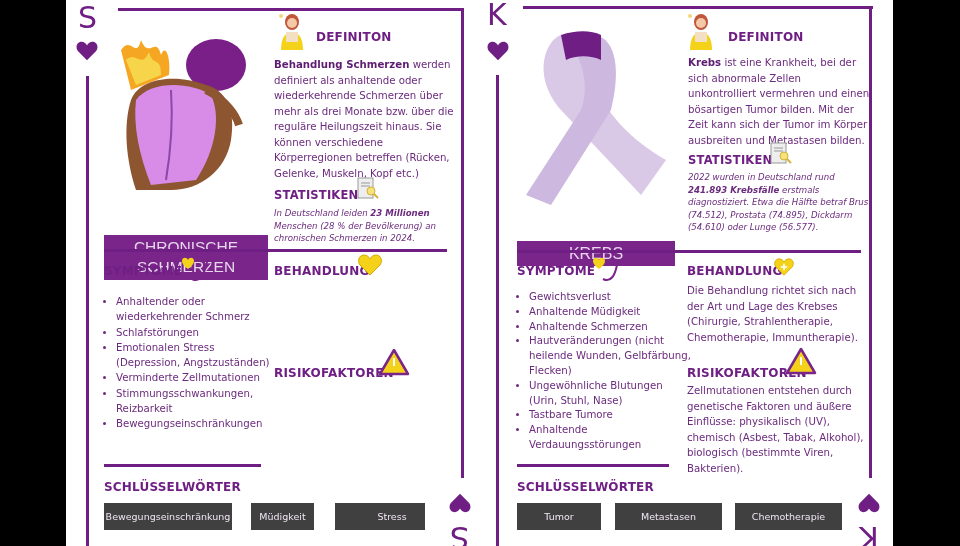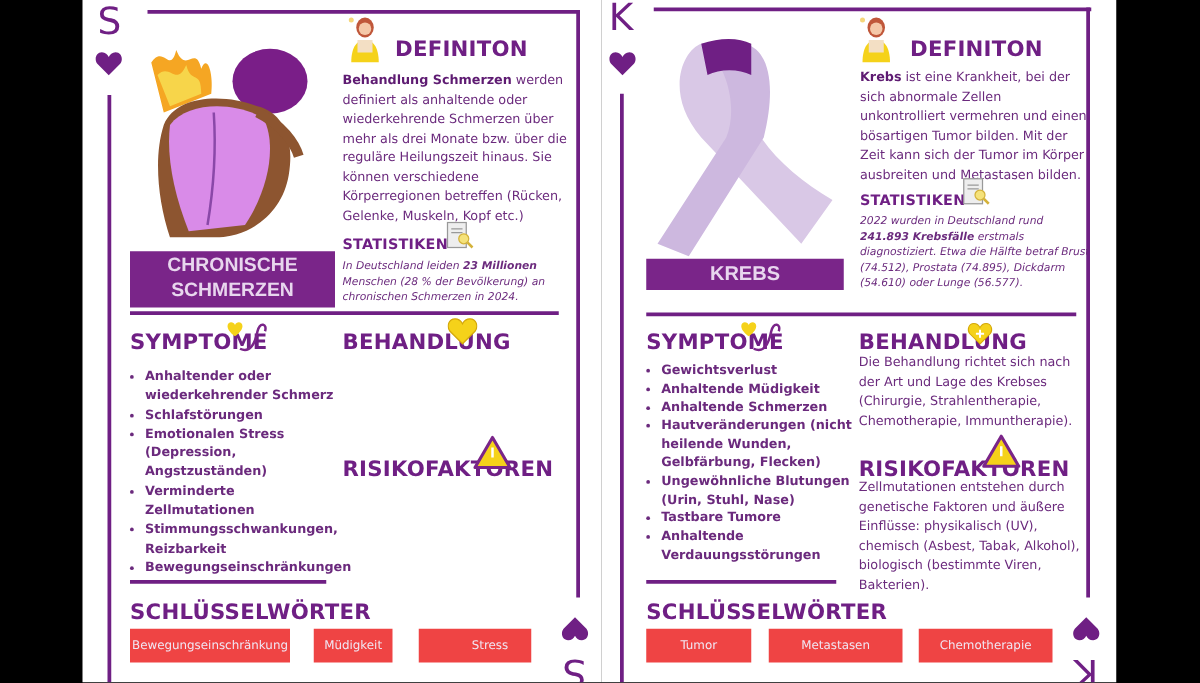--- a/index.html
+++ b/index.html
@@ -4,29 +4,29 @@
 <style>
   html, body { margin:0; padding:0; }
   body { width:960px; height:546px; background:#000; position:relative; overflow:hidden; font-family:"DejaVu Sans", sans-serif; }
   .card { position:absolute; top:0; width:415px; height:546px; background:#fff; overflow:hidden; }
   #card1 { left:66px; }
   #card2 { left:481px; width:412px; }
   .corner-letter { position:absolute; font-family:"DejaVu Sans", sans-serif; font-size:30px; color:#6f1f84; line-height:30px; }
   .heart { position:absolute; width:22px; height:22px; }
   .vline { position:absolute; width:3px; background:#6f1f84; }
   .hline { position:absolute; height:3px; background:#6f1f84; }
-  .heading { position:absolute; font-weight:bold; color:#6f1f84; font-size:17px; letter-spacing:0.2px; }
+  .heading { position:absolute; font-weight:bold; color:#6f1f84; font-size:12px; letter-spacing:0.2px; }
   .para { position:absolute; color:#6b2a7d; font-size:10.2px; line-height:15.5px; }
   .stat { position:absolute; color:#6b2a7d; font-size:8.6px; line-height:12.5px; font-style:italic; }
   .stat b { font-weight:bold; }
   .para b { color:#5e1b72; }
-  ul.list { position:absolute; margin:0; padding:0 0 0 14px; color:#6b2a7d; font-size:10.2px; line-height:15.3px;font-weight:bold; }
+  ul.list { position:absolute; margin:0; padding:0 0 0 14px; color:#6b2a7d; font-size:10.2px; line-height:15.3px; }
   ul.list li { padding-left:0; }
-  .title-box { position:absolute; background:#7a2589; color:#e8d6ee; font-family:"Liberation Sans", sans-serif; font-weight:bold; text-align:center; }
-  .kw { position:absolute; background:#ef4444; color:#f0e6f3; font-size:9.5px; text-align:center; line-height:27px; height:27px; }
+  .title-box { position:absolute; background:#7a2589; color:#e8d6ee; font-family:"Liberation Sans", sans-serif; font-weight:normal; text-align:center;margin-top:34px; }
+  .kw { position:absolute; background:#404040; color:#f0e6f3; font-size:9.5px; text-align:center; line-height:27px; height:27px; }
   .icon { position:absolute; }
 </style>
 </head>
 <body>
 
 <div class="card" id="card1">
   <div class="corner-letter" style="left:12px;top:3px;">S</div>
   <svg class="heart" style="left:10px;top:40px;" viewBox="0 0 24 22">
       <path d="M12 21 L2 11 C-1 7 1 1 6 1 C9 1 11 3 12 5 C13 3 15 1 18 1 C23 1 25 7 22 11 Z" fill="#6f1f84"></path>
     </svg>

